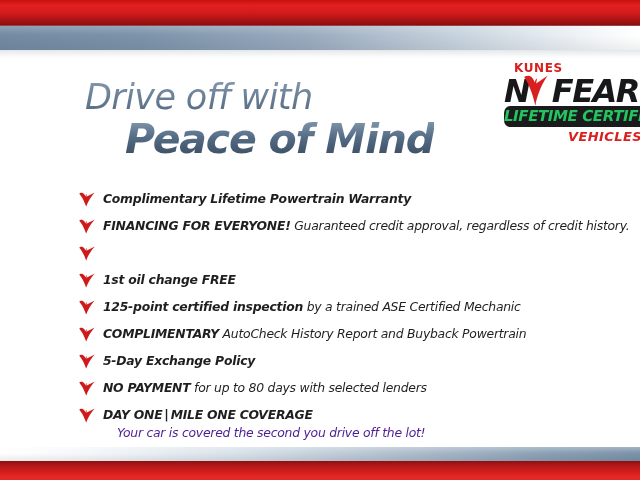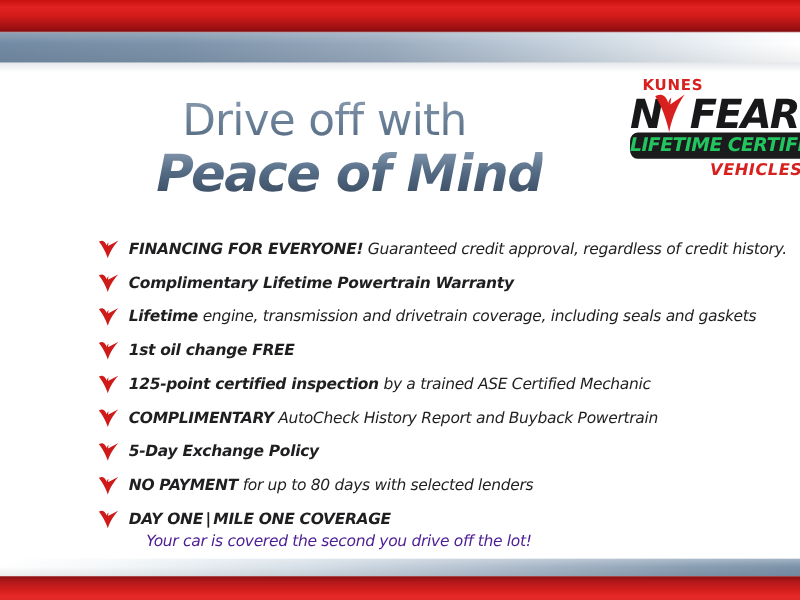--- a/index.html
+++ b/index.html
@@ -102,31 +102,31 @@
   }
 
   
   .headline {
     position: absolute;
     left: 85px;
     top: 78px;
   }
   .headline-line1 {
     font-family: "DejaVu Sans", sans-serif;
+    font-style: italic;
     font-weight: 400;
     font-size: 35px;
     letter-spacing: -0.6px;
     line-height: 38px;
     background: linear-gradient(to bottom, #8b9db0 0%, #6d839a 42%, #53687f 100%);
     -webkit-background-clip: text;
     background-clip: text;
     color: transparent;
     -webkit-text-fill-color: transparent;
     white-space: nowrap;
-    text-align: center;
   }
   .headline-line2 {
     font-family: "DejaVu Sans", sans-serif;
     font-style: italic;
     font-weight: bold;
     font-size: 41px;
     letter-spacing: -1.2px;
     line-height: 44px;
     margin-left: 40px;
     margin-top: 1px;
@@ -298,41 +298,40 @@
 
   <div class="benefits">
 
     <div class="benefit-row">
       <svg class="benefit-check" viewBox="0 0 26 23">
         <path d="M1.0 2.2 C1.0 2.2 3.4 0.4 5.8 1.2 C8.4 2.1 9.8 4.8 10.4 6.8
                  C10.9 5.2 11.7 3.6 12.8 3.0 L12.0 7.4
                  L25.0 0.6 C25.0 0.6 16.0 9.6 11.8 22.4
                  C11.8 22.4 8.0 10.6 1.0 2.2 Z" fill="#cf1a1a"></path>
       </svg>
+      <div class="benefit-text"><span class="lead">Complimentary Lifetime Powertrain Warranty</span><span></span></div>
+    </div>
+
+    <div class="benefit-row">
+      <svg class="benefit-check" viewBox="0 0 26 23">
+        <path d="M1.0 2.2 C1.0 2.2 3.4 0.4 5.8 1.2 C8.4 2.1 9.8 4.8 10.4 6.8
+                 C10.9 5.2 11.7 3.6 12.8 3.0 L12.0 7.4
+                 L25.0 0.6 C25.0 0.6 16.0 9.6 11.8 22.4
+                 C11.8 22.4 8.0 10.6 1.0 2.2 Z" fill="#cf1a1a"></path>
+      </svg>
       <div class="benefit-text"><span class="lead">FINANCING FOR EVERYONE!</span><span> Guaranteed credit approval, regardless of credit history.</span></div>
     </div>
 
     <div class="benefit-row">
       <svg class="benefit-check" viewBox="0 0 26 23">
         <path d="M1.0 2.2 C1.0 2.2 3.4 0.4 5.8 1.2 C8.4 2.1 9.8 4.8 10.4 6.8
                  C10.9 5.2 11.7 3.6 12.8 3.0 L12.0 7.4
                  L25.0 0.6 C25.0 0.6 16.0 9.6 11.8 22.4
                  C11.8 22.4 8.0 10.6 1.0 2.2 Z" fill="#cf1a1a"></path>
       </svg>
-      <div class="benefit-text"><span class="lead">Complimentary Lifetime Powertrain Warranty</span><span></span></div>
-    </div>
-
-    <div class="benefit-row">
-      <svg class="benefit-check" viewBox="0 0 26 23">
-        <path d="M1.0 2.2 C1.0 2.2 3.4 0.4 5.8 1.2 C8.4 2.1 9.8 4.8 10.4 6.8
-                 C10.9 5.2 11.7 3.6 12.8 3.0 L12.0 7.4
-                 L25.0 0.6 C25.0 0.6 16.0 9.6 11.8 22.4
-                 C11.8 22.4 8.0 10.6 1.0 2.2 Z" fill="#cf1a1a"></path>
-      </svg>
-      <div class="benefit-text"><span class="lead">Lifetime</span><span> engine, transmission and drivetrain coverage, including seals and gaskets</span></div>
     </div>
 
     <div class="benefit-row">
       <svg class="benefit-check" viewBox="0 0 26 23">
         <path d="M1.0 2.2 C1.0 2.2 3.4 0.4 5.8 1.2 C8.4 2.1 9.8 4.8 10.4 6.8
                  C10.9 5.2 11.7 3.6 12.8 3.0 L12.0 7.4
                  L25.0 0.6 C25.0 0.6 16.0 9.6 11.8 22.4
                  C11.8 22.4 8.0 10.6 1.0 2.2 Z" fill="#cf1a1a"></path>
       </svg>
       <div class="benefit-text"><span class="lead">1st oil change FREE</span><span></span></div>

